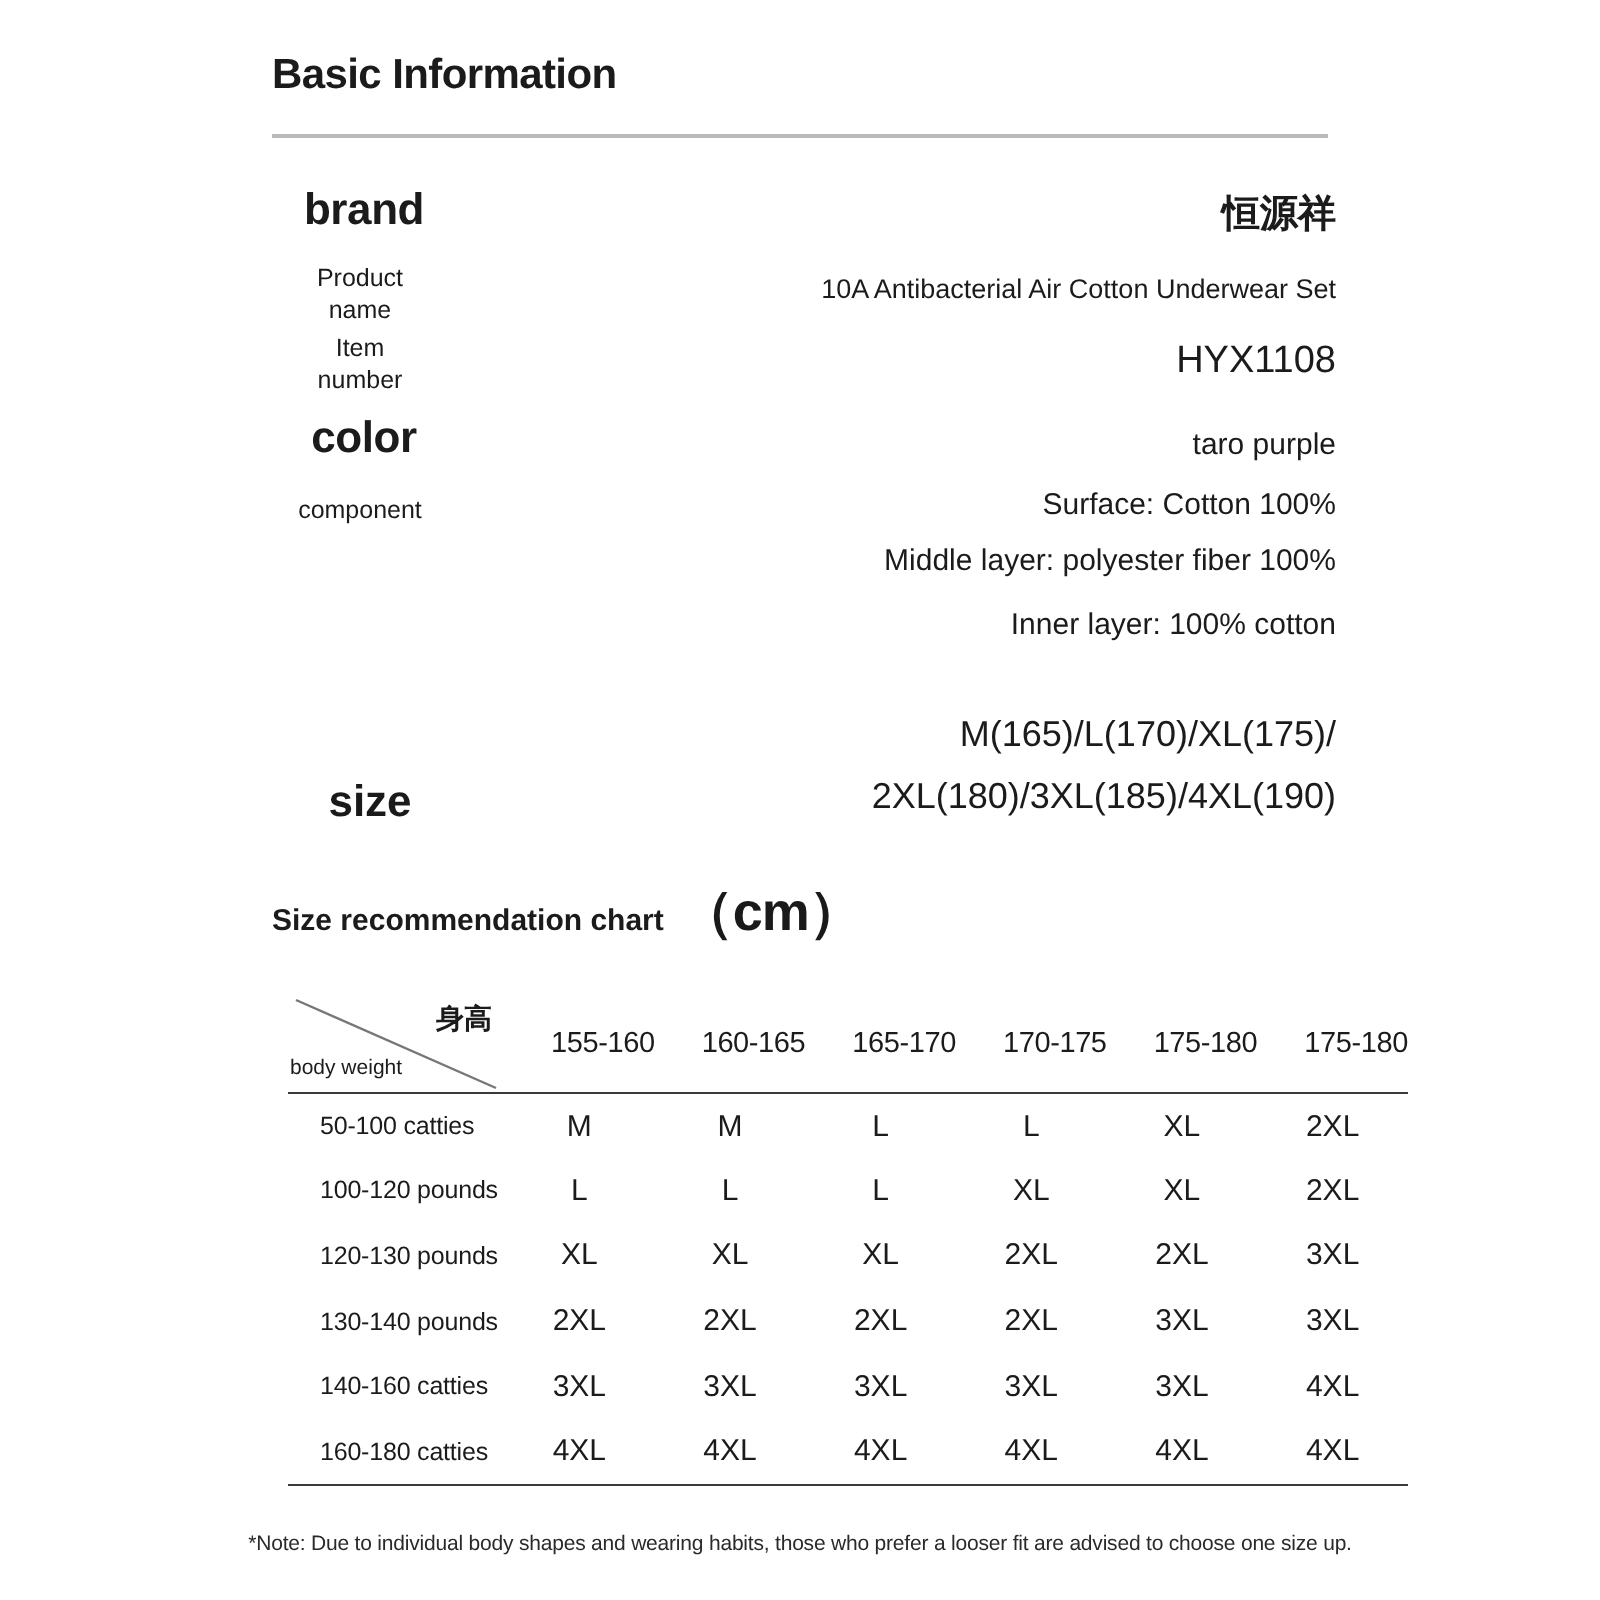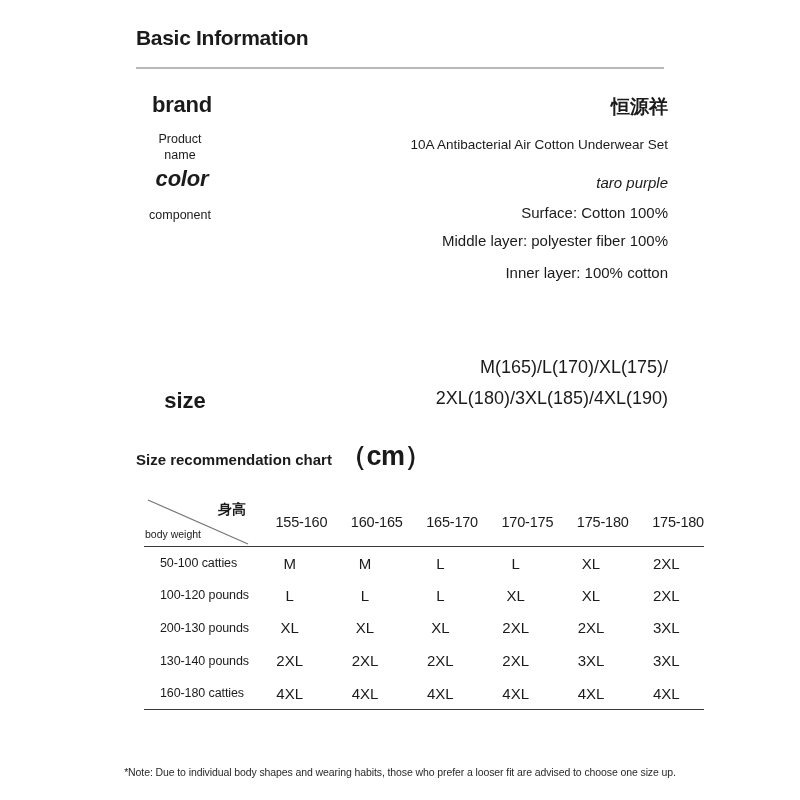--- a/index.html
+++ b/index.html
@@ -79,21 +79,21 @@
   .r-brand .val { font-size: 19px; font-weight: 600; padding-top: 2px; }
 
   .r-pname { height: 36px; }
   .r-pname .lbl { width: 96px; padding-top: 1px; }
   .r-pname .val { font-size: 13.5px; padding-top: 7px; }
 
   .r-item { height: 40px; }
   .r-item .lbl { width: 96px; padding-top: 0px; }
   .r-item .val { font-size: 19px; padding-top: 4px; }
 
-  .r-color { height: 36px; font-style: italic; }
+  .r-color { height: 36px; }
   .r-color .lbl { width: 96px; padding-left: 4px; }
   .r-color .val { font-size: 15px; padding-top: 8px; }
 
   .r-comp { height: 30px; }
   .r-comp .lbl { width: 96px; padding-top: 5px; }
   .r-comp .val { font-size: 15px; padding-top: 2px; }
 
   .r-comp2 { height: 32px; }
   .r-comp2 .lbl { width: 96px; }
   .r-comp2 .val { font-size: 15px; }
@@ -246,20 +246,27 @@
     </div>
 
     <div class="info-row r-pname">
       <div class="lbl lbl-sm">
         <div>Product</div>
         <div>name</div>
       </div>
       <div class="val">10A Antibacterial Air Cotton Underwear Set</div>
     </div>
 
+    <div class="info-row r-item">
+      <div class="lbl lbl-sm">
+        <div>Item</div>
+        <div>number</div>
+      </div>
+      <div class="val">HYX1108</div>
+    </div>
 
     <div class="info-row r-color">
       <div class="lbl lbl-big">color</div>
       <div class="val">taro purple</div>
     </div>
 
     <div class="info-row r-comp">
       <div class="lbl lbl-sm">component</div>
       <div class="val">Surface: Cotton 100%</div>
     </div>
@@ -326,39 +333,48 @@
         <td class="rowlbl">100-120 pounds</td>
         <td>L</td>
         <td>L</td>
         <td>L</td>
         <td>XL</td>
         <td>XL</td>
         <td>2XL</td>
       </tr>
 
       <tr class="body-row">
-        <td class="rowlbl">200-130 pounds</td>
+        <td class="rowlbl">120-130 pounds</td>
         <td>XL</td>
         <td>XL</td>
         <td>XL</td>
         <td>2XL</td>
         <td>2XL</td>
         <td>3XL</td>
       </tr>
 
       <tr class="body-row">
         <td class="rowlbl">130-140 pounds</td>
         <td>2XL</td>
         <td>2XL</td>
         <td>2XL</td>
         <td>2XL</td>
         <td>3XL</td>
         <td>3XL</td>
       </tr>
 
+      <tr class="body-row">
+        <td class="rowlbl">140-160 catties</td>
+        <td>3XL</td>
+        <td>3XL</td>
+        <td>3XL</td>
+        <td>3XL</td>
+        <td>3XL</td>
+        <td>4XL</td>
+      </tr>
 
       <tr class="body-row">
         <td class="rowlbl">160-180 catties</td>
         <td>4XL</td>
         <td>4XL</td>
         <td>4XL</td>
         <td>4XL</td>
         <td>4XL</td>
         <td>4XL</td>
       </tr>

